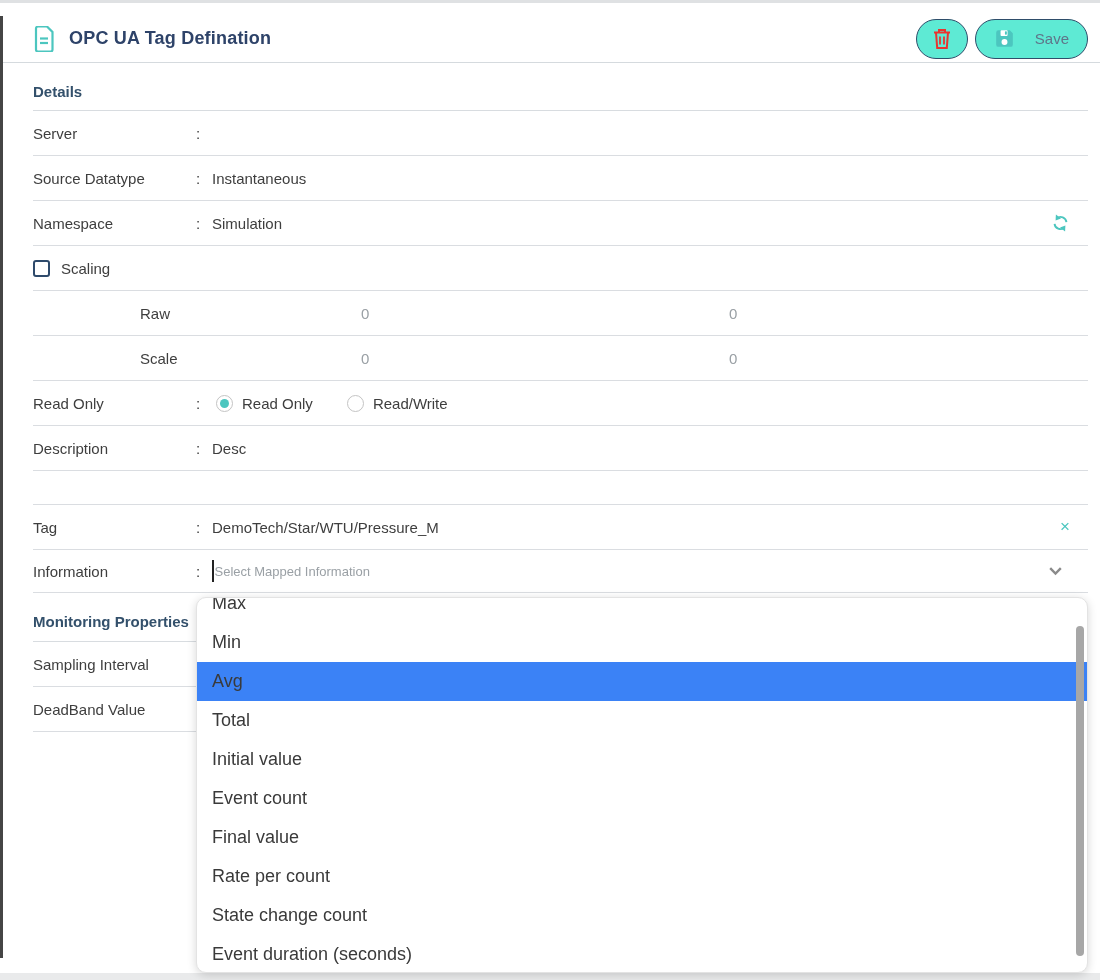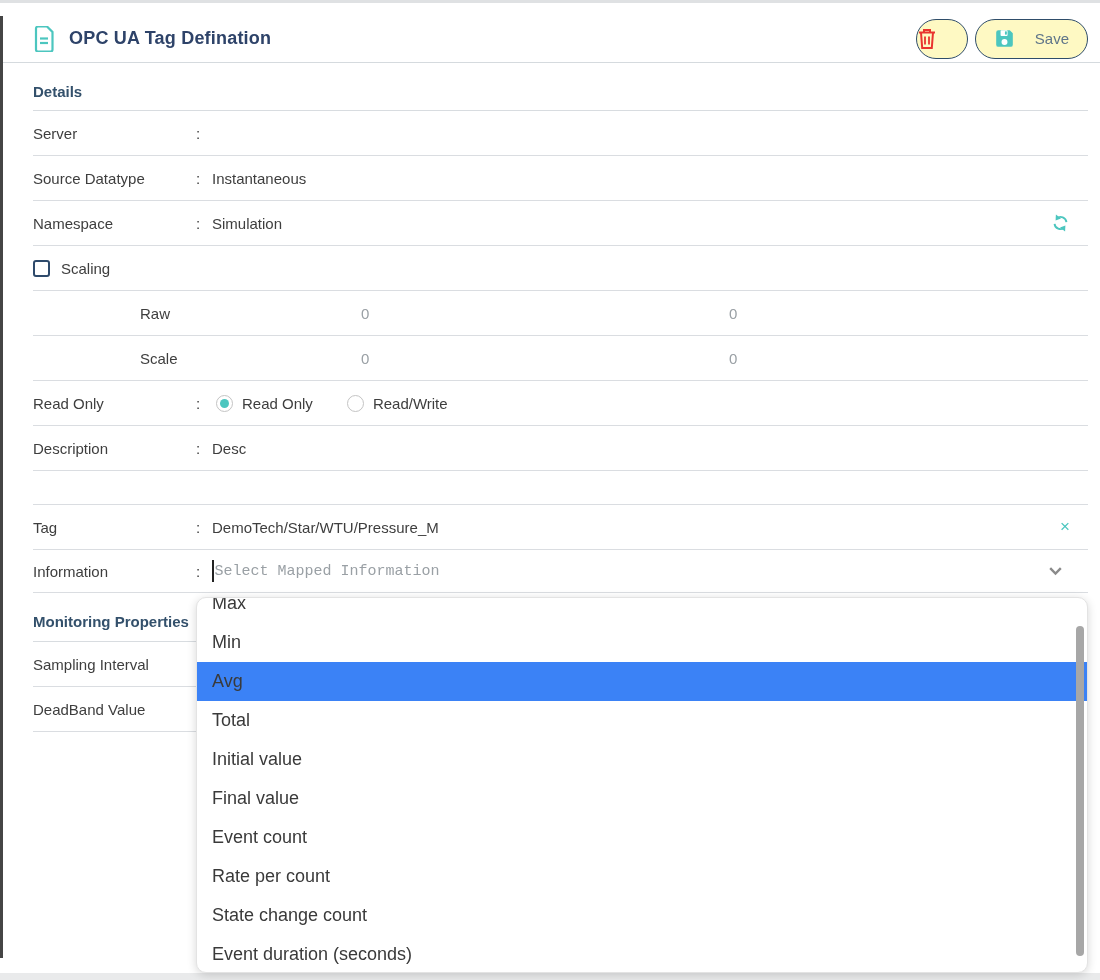--- a/index.html
+++ b/index.html
@@ -9,21 +9,21 @@
   .top-strip { position:absolute; left:0; top:0; width:1100px; height:3px; background:#dfe1e3; }
   .bottom-strip { position:absolute; left:0; top:973px; width:1100px; height:7px; background:#e9eaeb; }
   .left-strip { position:absolute; left:0; top:16px; width:3px; height:942px; background:#454545; }
   .card { position:absolute; left:3px; top:3px; width:1097px; height:970px; background:#fff; border-radius:14px 0 0 14px; }
 
   
   .header { display:flex; align-items:center; justify-content:space-between; height:60px; padding:12px 12px 0 30px; border-bottom:1px solid #d5dade; }
   .header-left { display:flex; align-items:center; gap:14px; }
   .title { font-size:18px; font-weight:bold; color:#2e4369; letter-spacing:.2px; }
   .header-buttons { display:flex; align-items:center; gap:7px; }
-  .pill { display:flex; align-items:center; gap:20px; height:40px; border:1.5px solid #2f4d6a; border-radius:20px; background:#fef9c3; cursor:pointer; font-family:inherit; font-size:15px; color:#5f7589; padding:0 18px; }
+  .pill { display:flex; align-items:center; justify-content:center; gap:20px; height:40px; border:1.5px solid #2f4d6a; border-radius:20px; background:#5eead4; cursor:pointer; font-family:inherit; font-size:15px; color:#5f7589; padding:0 18px; }
   .pill.icon-only { width:52px; padding:0; }
 
   
   .section-heading { margin:20px 16px 0 30px; font-size:15px; font-weight:bold; color:#33506b; }
   .section-divider { margin:10px 12px 0 30px; border-bottom:1px solid #d8dce0; }
 
   
   .row { position:relative; display:flex; align-items:center; height:45px; margin:0 12px 0 30px; border-bottom:1px solid #dadde1; font-size:15px; color:#3e3e3e; }
   .row .lbl { flex:none; width:163px; color:#3e3e3e; }
   .row .colon { flex:none; width:16px; color:#3e3e3e; }
@@ -42,21 +42,21 @@
   .radio-opt { display:flex; align-items:center; gap:9px; cursor:pointer; }
   .radio { width:17px; height:17px; border:1.5px solid #c4c4c4; border-radius:50%; position:relative; background:#fff; }
   .radio.selected::after { content:""; position:absolute; left:3px; top:3px; width:9px; height:9px; border-radius:50%; background:#4cc6bf; }
 
   
   .right-icon { position:absolute; right:18px; top:50%; transform:translateY(-50%); display:flex; align-items:center; }
   .clear-x { color:#4cc6bf; font-size:17px; cursor:pointer; }
 
   
   .caret { width:1.5px; height:22px; background:#222; flex:none; margin-right:1px; }
-  .info-input { flex:1; border:none; outline:none; font-family:Liberation Mono, monospace; font-size:15px; color:#b91c1c; background:transparent; }
+  .info-input { flex:1; border:none; outline:none; font-family:Liberation Sans, sans-serif; font-size:13px; color:#b91c1c; background:transparent; }
   .info-input::placeholder { color:#9aa0a5; }
 
   
   .dropdown { position:absolute; left:196px; top:597px; width:892px; height:376px; background:#fff; border:1px solid #e3e3e3; border-radius:10px; box-shadow:0 2px 10px rgba(0,0,0,.16); overflow:hidden; z-index:20; }
   .dd-list { margin-top:-14px; }
   .dd-item { height:39px; display:flex; align-items:center; padding-left:15px; font-size:18px; color:#3a3a3a; cursor:pointer; }
   .dd-item.highlighted { background:#3b82f6; }
   .dd-scrollbar { position:absolute; right:3px; top:28px; width:8px; height:330px; background:#a7a7a7; border-radius:4px; cursor:pointer; }
 </style>
 </head>
@@ -208,21 +208,21 @@
     </div>
   </div>
 
   <div class="dropdown">
     <div class="dd-list">
       <div class="dd-item">Max</div>
       <div class="dd-item">Min</div>
       <div class="dd-item highlighted">Avg</div>
       <div class="dd-item">Total</div>
       <div class="dd-item">Initial value</div>
+      <div class="dd-item">Event count</div>
       <div class="dd-item">Final value</div>
-      <div class="dd-item">Event count</div>
       <div class="dd-item">Rate per count</div>
       <div class="dd-item">State change count</div>
       <div class="dd-item">Event duration (seconds)</div>
     </div>
     <div class="dd-scrollbar"></div>
   </div>
 </div>
 
 </body></html>

